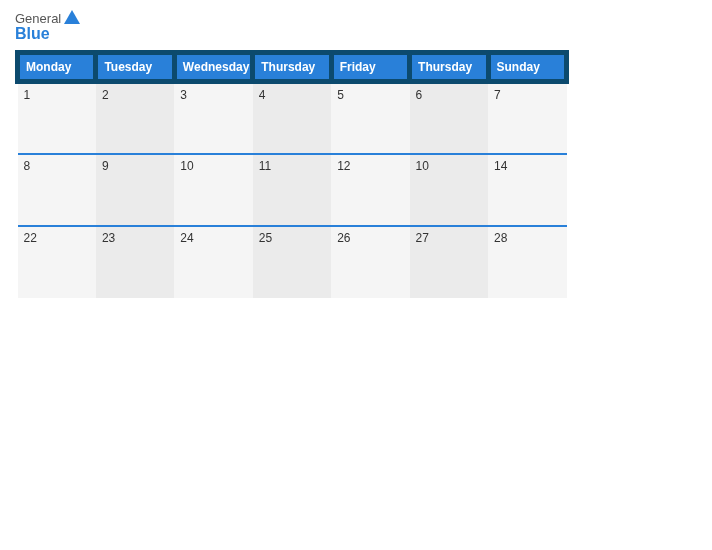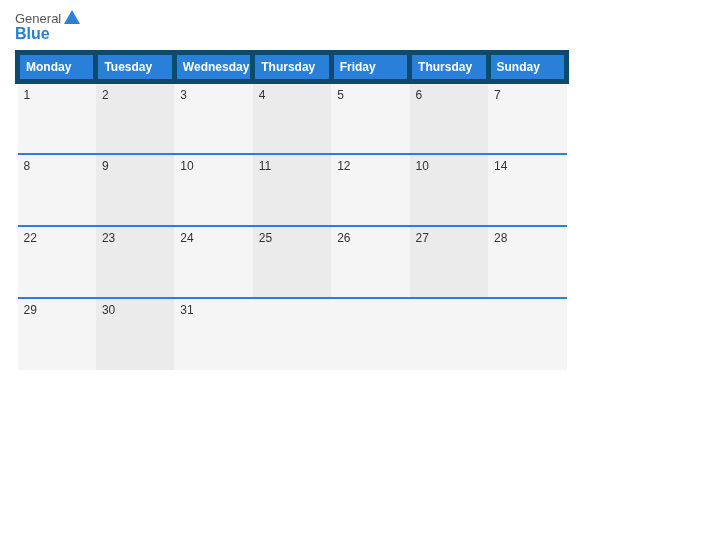--- a/index.html
+++ b/index.html
@@ -153,24 +153,15 @@
         </tr>
         <tr>
           <td><span class="day-num">22</span></td>
           <td><span class="day-num">23</span></td>
           <td><span class="day-num">24</span></td>
           <td><span class="day-num">25</span></td>
           <td><span class="day-num">26</span></td>
           <td><span class="day-num">27</span></td>
           <td><span class="day-num">28</span></td>
         </tr>
-        <tr>
-          <td><span class="day-num">29</span></td>
-          <td><span class="day-num">30</span></td>
-          <td><span class="day-num">31</span></td>
-          <td class="empty"></td>
-          <td class="empty"></td>
-          <td class="empty"></td>
-          <td class="empty"></td>
-        </tr>
       </tbody>
   </table>
 </div>
 
 </body></html>

